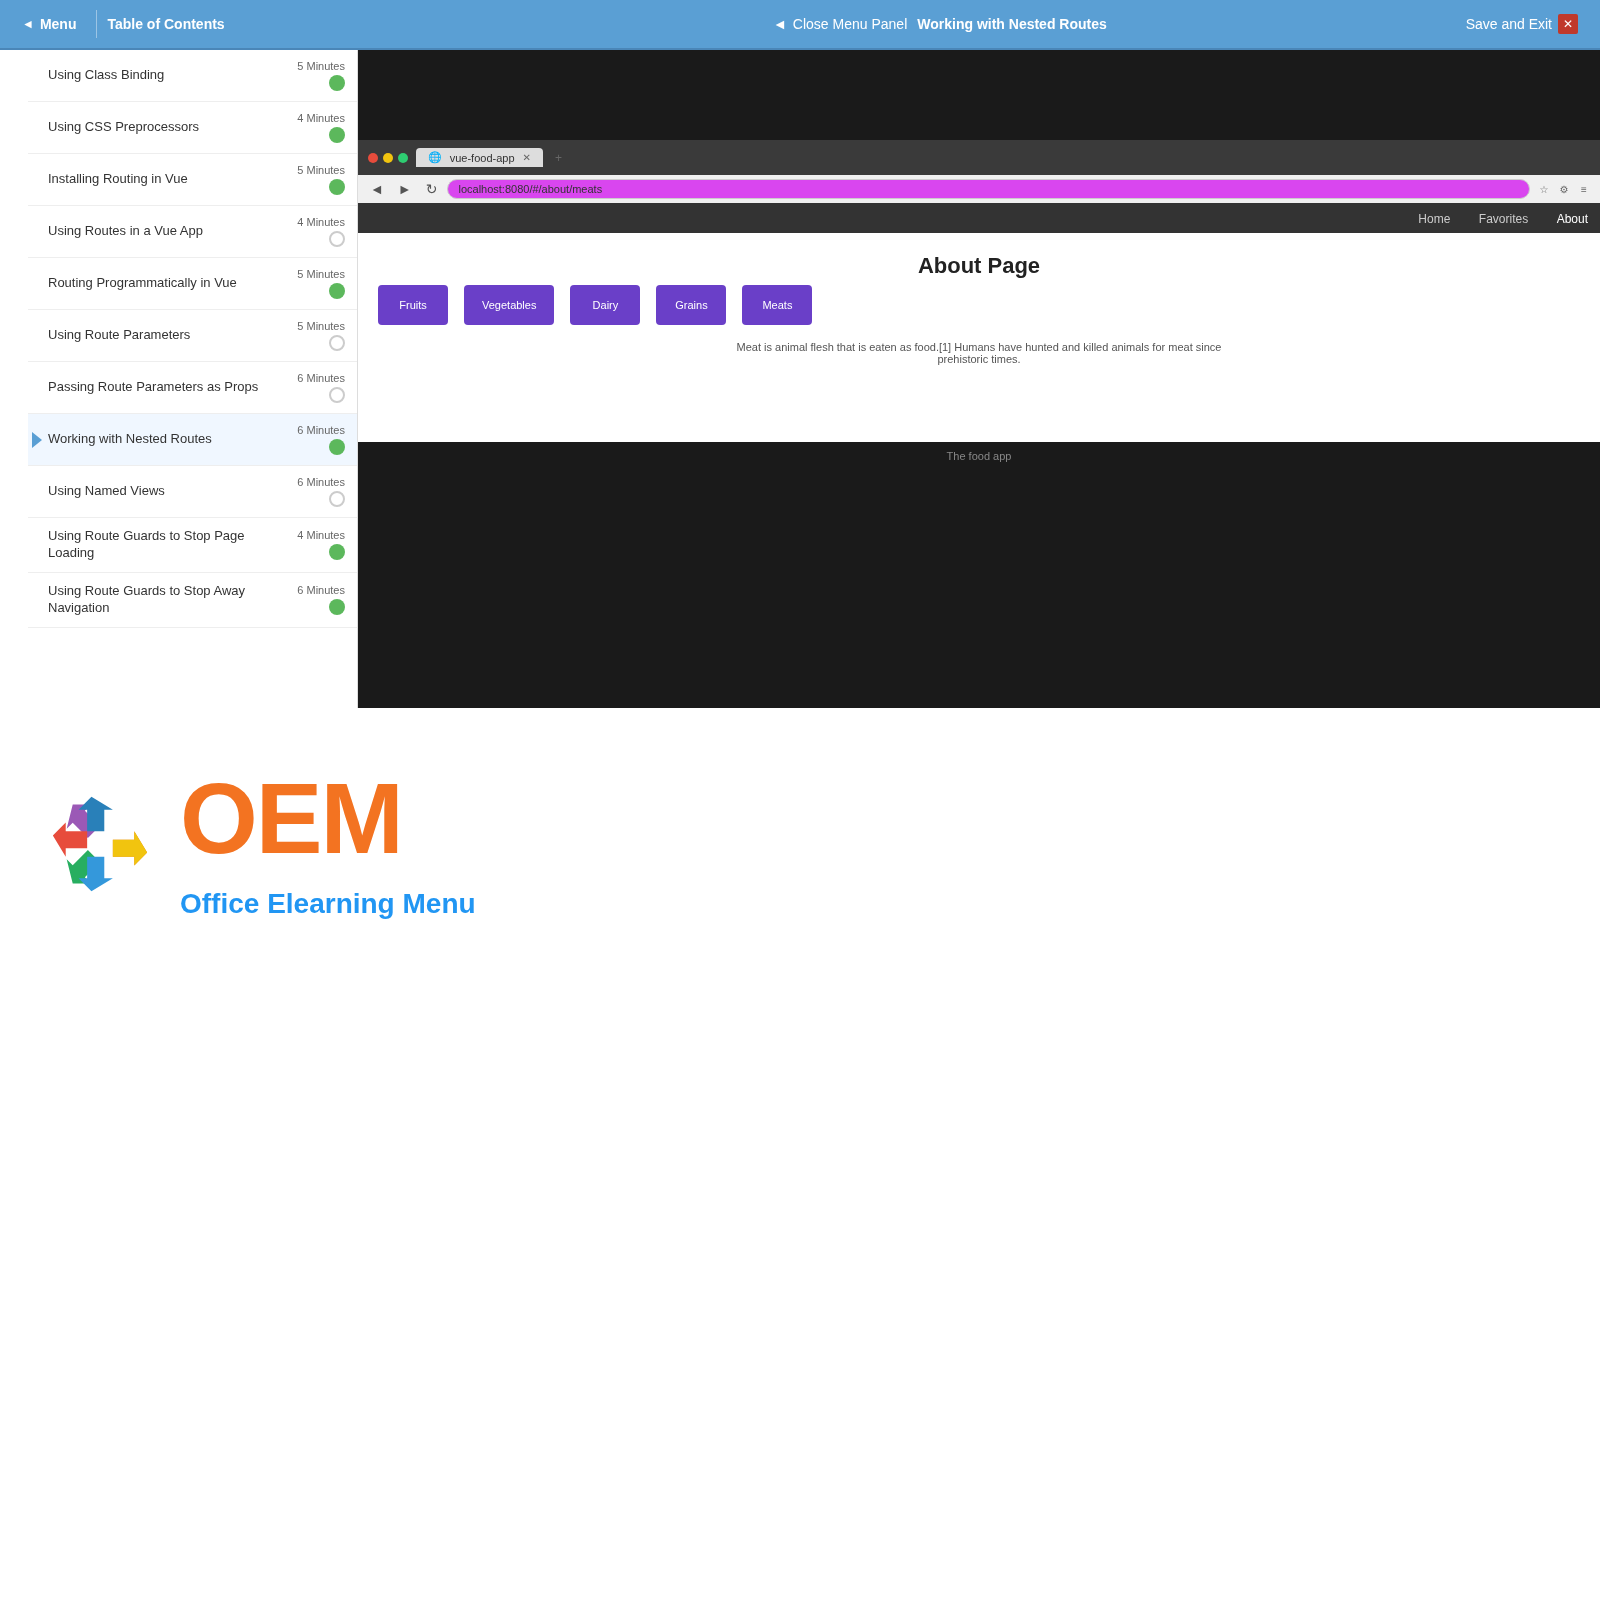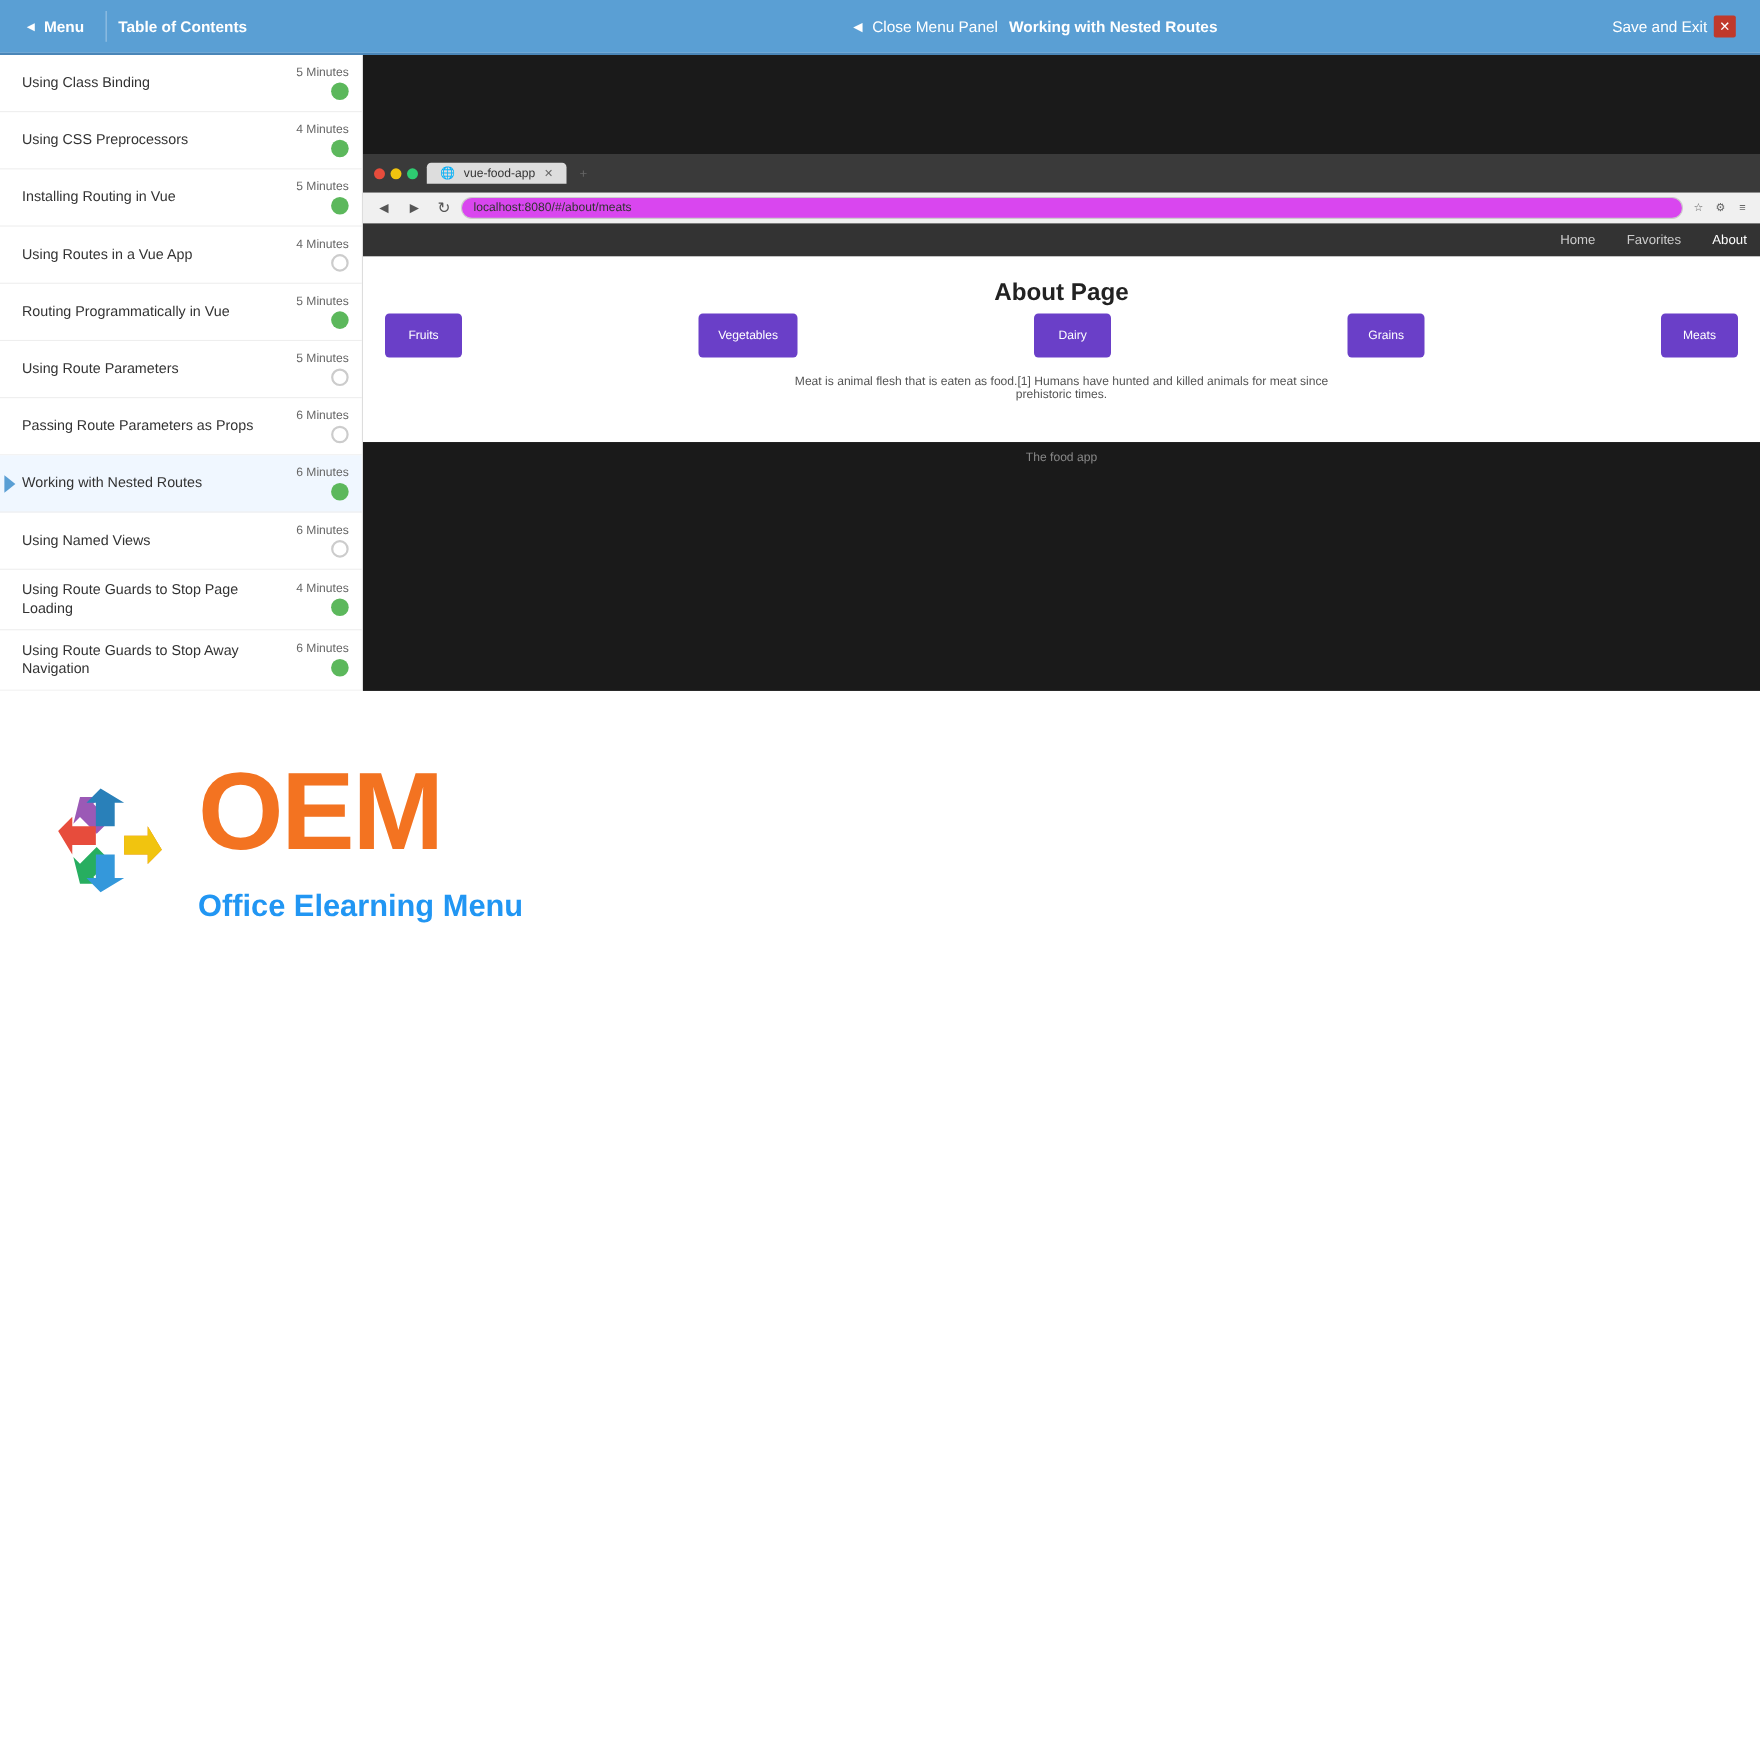--- a/index.html
+++ b/index.html
@@ -76,22 +76,23 @@
       display: flex;
       align-items: center;
       justify-content: center;
       font-size: 12px;
       border-radius: 2px;
     }
 
     
     .main-content {
       display: flex;
-      height: 580px;
+      height: 660px;
       border-top: 2px solid #4a86b8;
+      padding-left: 28px;
     }
 
     
     .sidebar {
       width: 330px;
       background: #fff;
       border-right: 1px solid #ddd;
       overflow-y: auto;
       flex-shrink: 0;
     }
@@ -254,22 +255,22 @@
       color: #222;
       margin-bottom: 6px;
     }
     .app-main p {
       font-size: 11px;
       color: #555;
       margin-bottom: 16px;
     }
     .food-buttons {
       display: flex;
-      justify-content: space-between;
-      gap: 5px;
+      justify-content: flex-start;
+      gap: 16px;
       margin-bottom: 16px;
     }
     .food-btn {
       background: #6a3fc8;
       color: #fff;
       border: none;
       padding: 14px 18px;
       border-radius: 4px;
       font-size: 11px;
       cursor: pointer;

